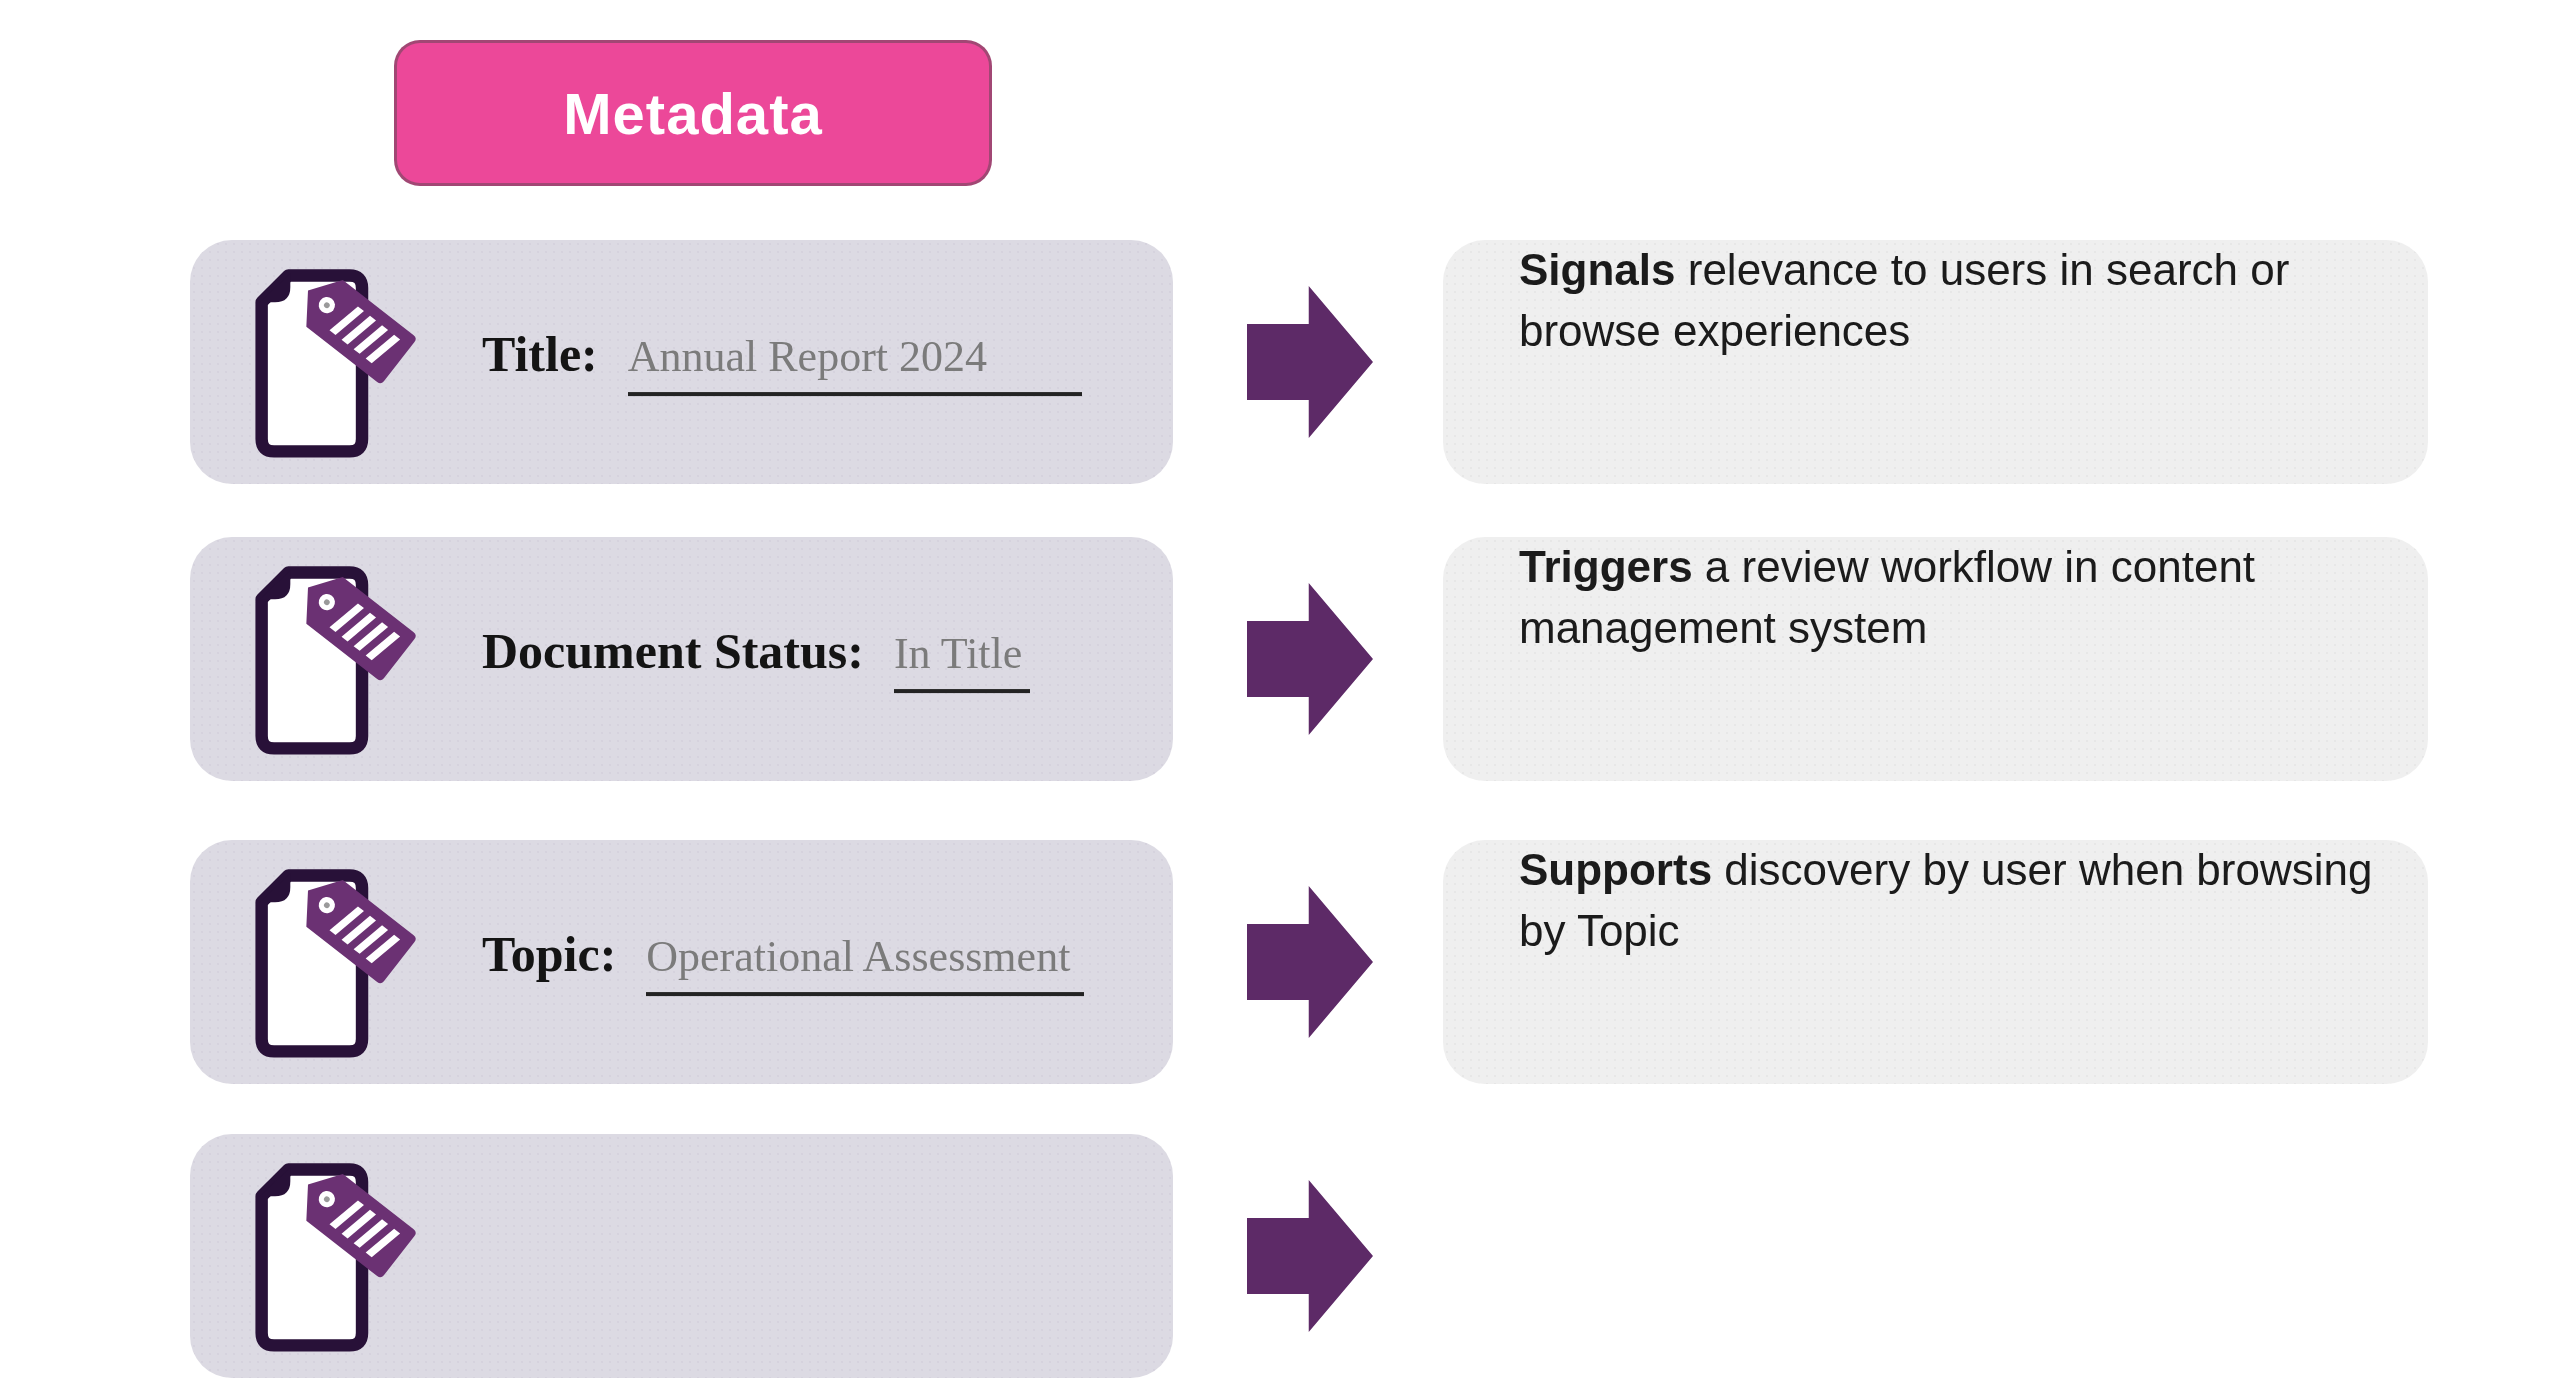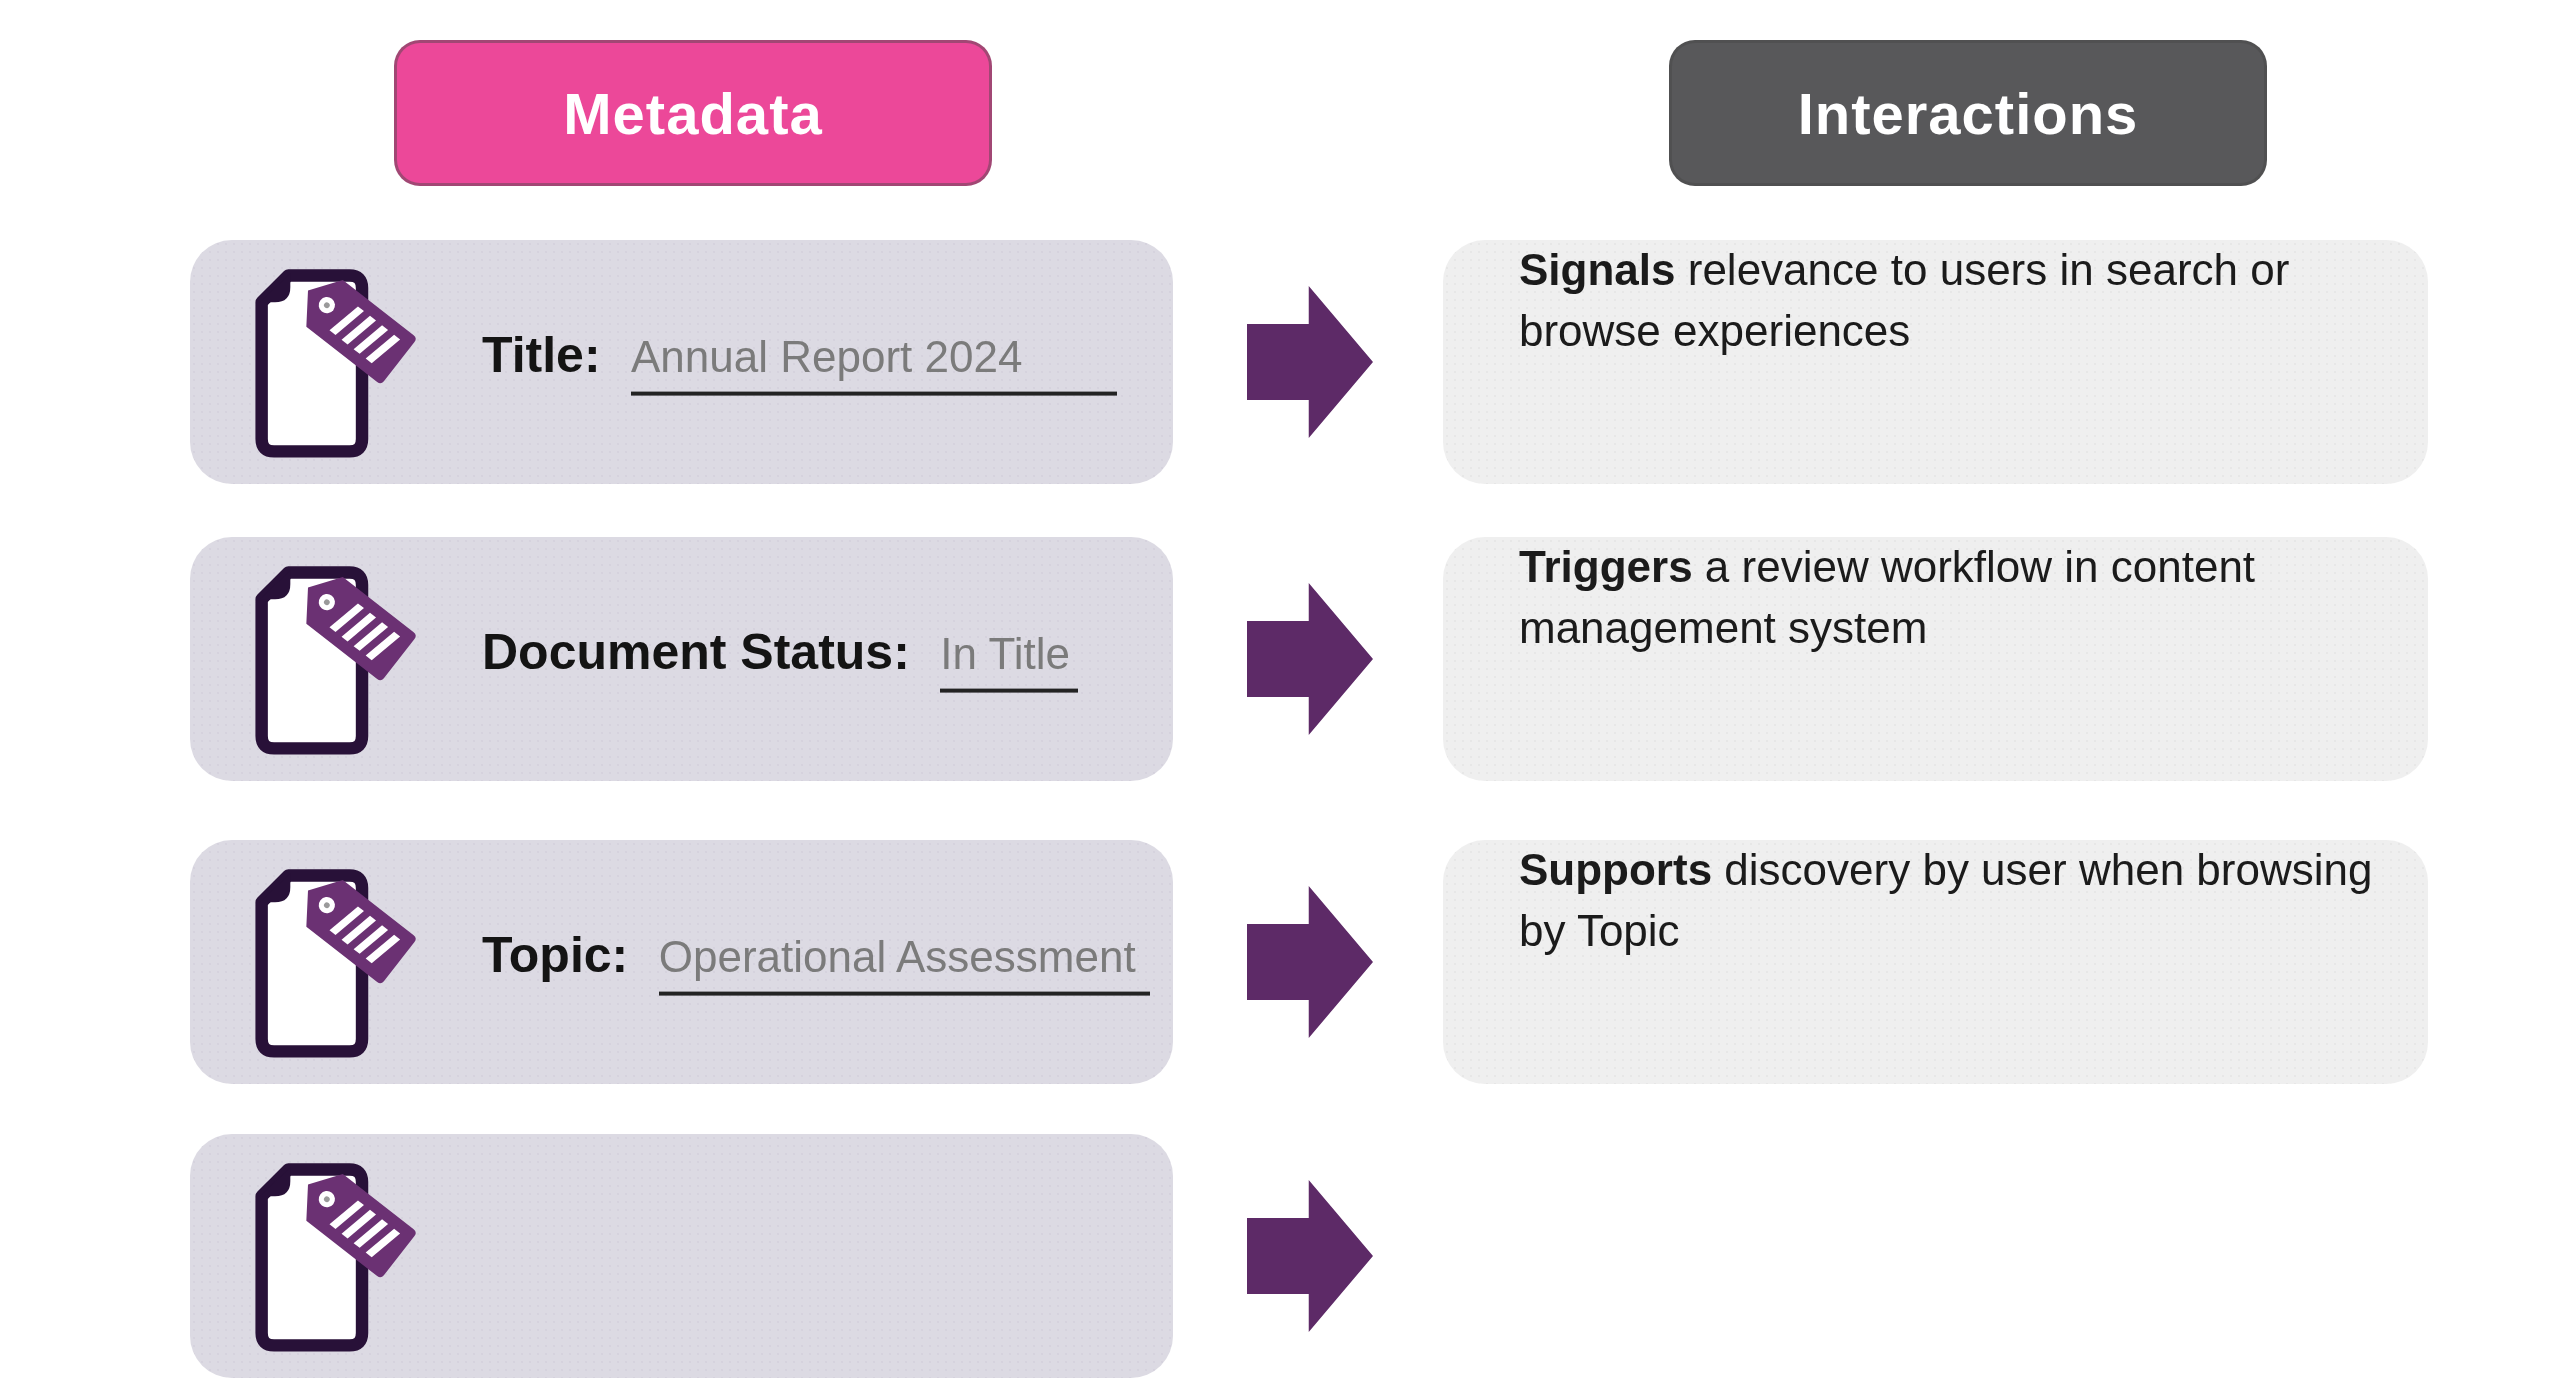--- a/index.html
+++ b/index.html
@@ -22,20 +22,21 @@
   .row{position:absolute;left:0;width:2560px;height:244px;}
   .row-1{top:240px}.row-2{top:537px}.row-3{top:840px}.row-4{top:1134px}
 
   .card{
     position:absolute;top:0;height:244px;border-radius:42px;
     background-size:8px 8px;
   }
   .card-left{
     left:190px;width:983px;background-color:#dcdae3;
     background-image:radial-gradient(rgba(110,90,130,0.06) 1.2px,transparent 1.3px);
+    font-family:Liberation Serif, serif;
   }
   .card-right{
     left:1443px;width:985px;background-color:#efefef;
     background-image:radial-gradient(rgba(0,0,0,0.035) 1.2px,transparent 1.3px);
     display:flex;flex-direction:column;justify-content:flex-start;
   }
 
   
   .doc-icon{position:absolute;left:60px;top:24px;width:182px;height:196px;}
 
@@ -69,23 +70,20 @@
   }
   .ibold{font-weight:700;}
 </style>
 </head>
 <body>
 
 <div class="stage">
 
   <div class="hdr hdr-left">
     <span>Metadata</span>
-  </div>
-  <div class="hdr hdr-right">
-    <span>Interactions</span>
   </div>
 
   <div class="row row-1">
     <div class="card card-left">
       <svg class="doc-icon" viewBox="0 0 190 205">
         <path d="M40 12 H104 Q117 12 117 25 V183 Q117 196 104 196 H25 Q12 196 12 183 V40 Z" fill="#ffffff" stroke="#281138" stroke-width="13" stroke-linejoin="round"></path>
         <path d="M42 10 L42 24 Q42 40 26 40 L10 40 Z" fill="#281138"></path>
         <g transform="translate(78,2) rotate(38)">
           <path d="M24 0 H118 Q123 0 123 5 V57 Q123 62 118 62 H24 L2 31 Z" fill="#6b3173"></path>
           <circle cx="27" cy="31" r="8.5" fill="#ffffff"></circle>

